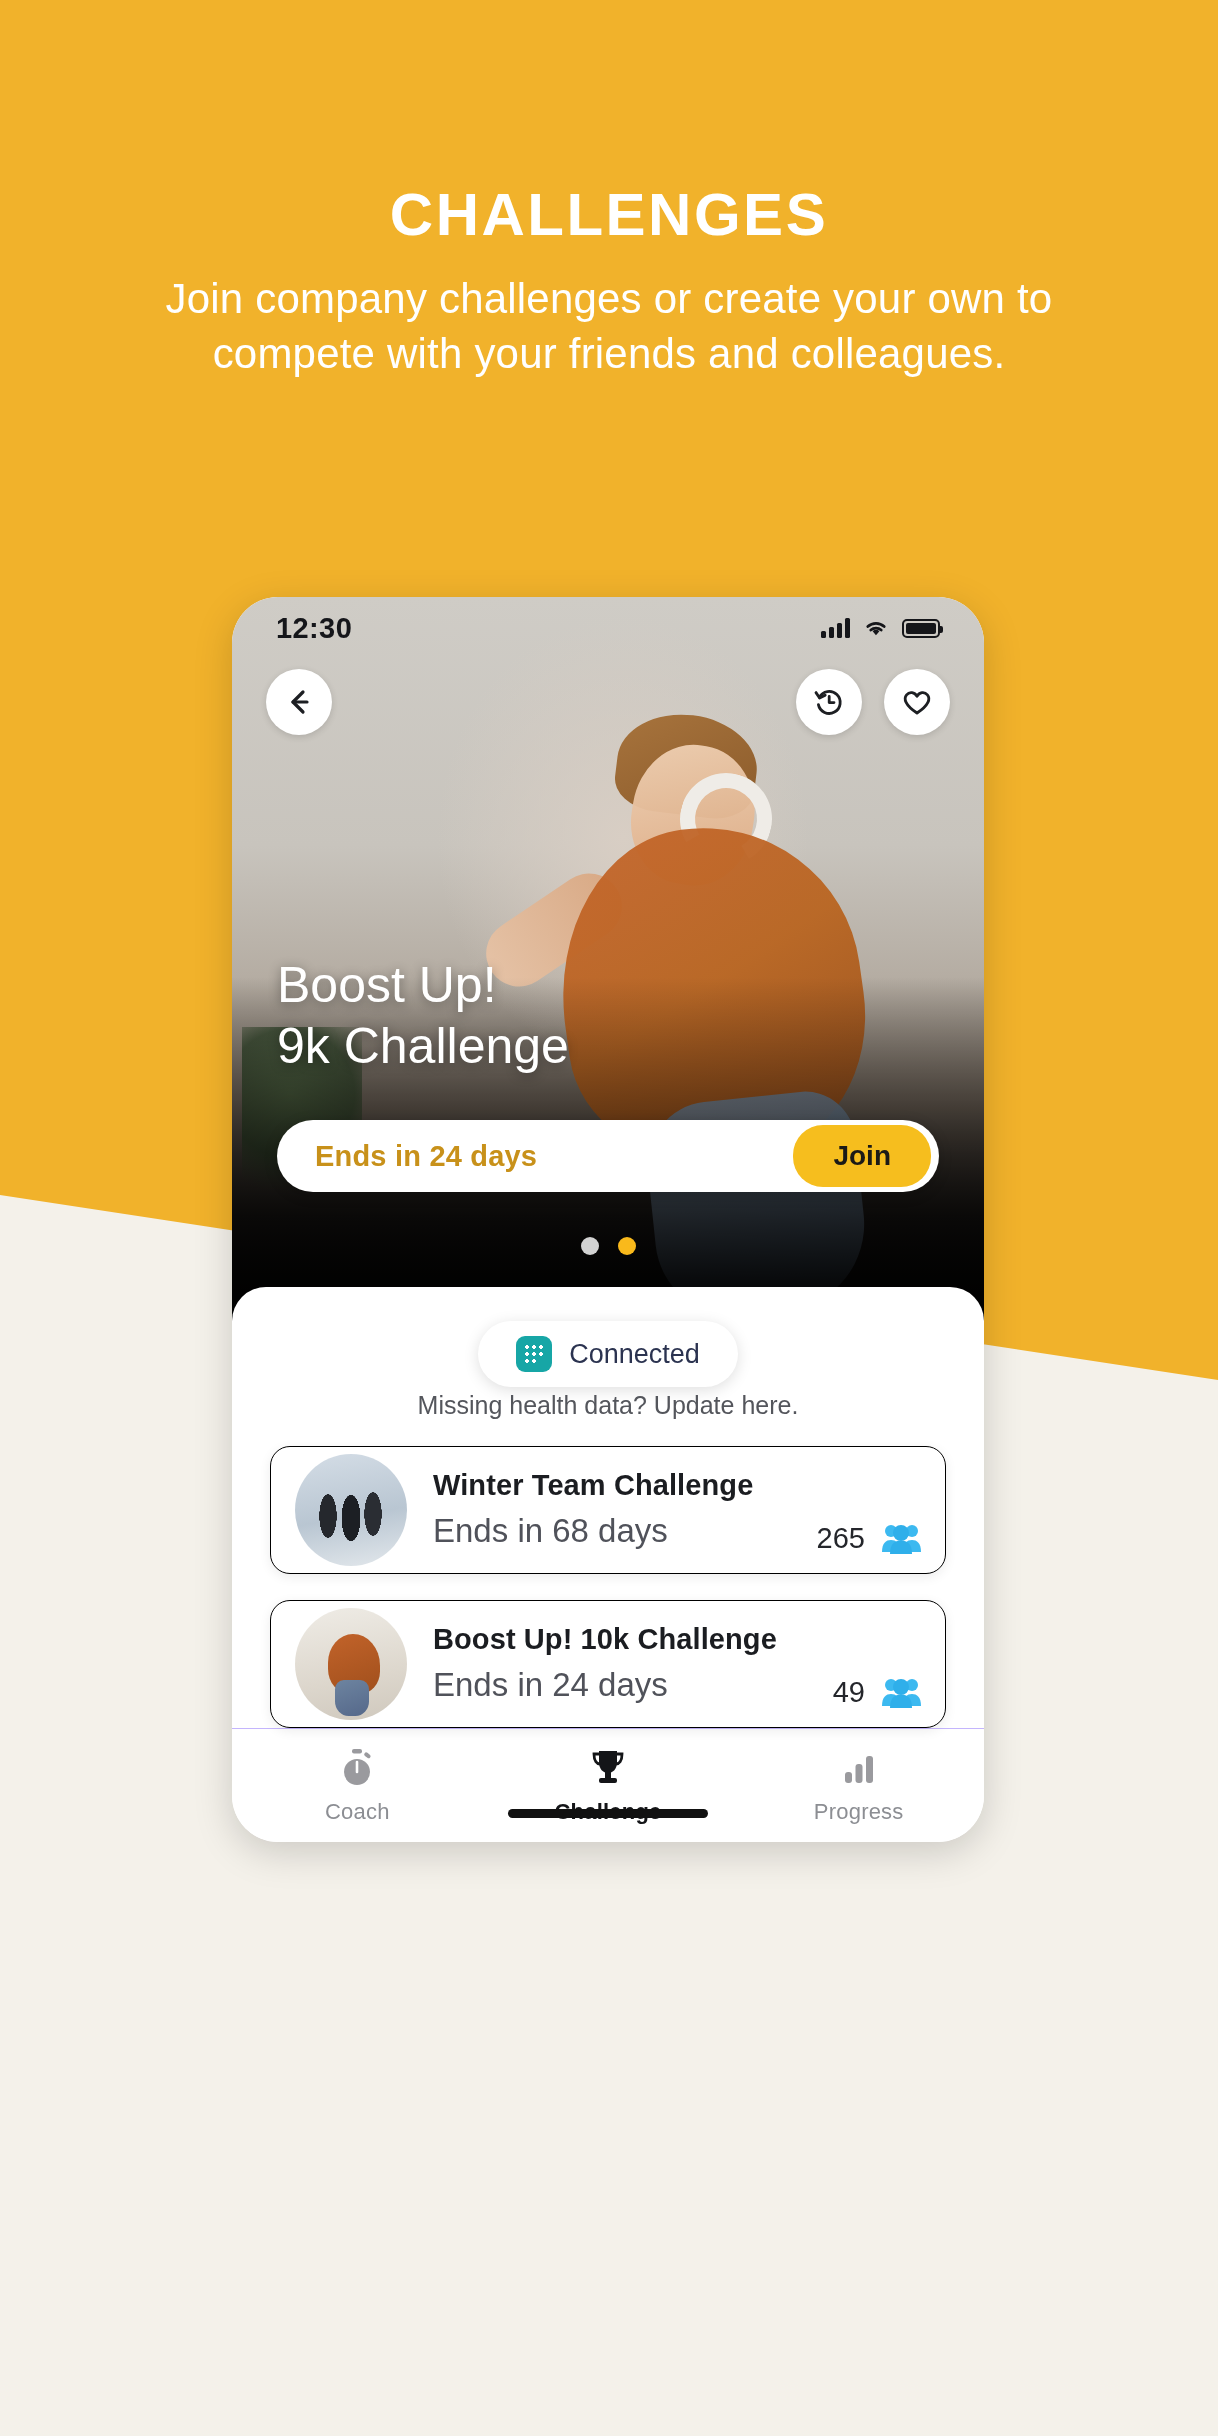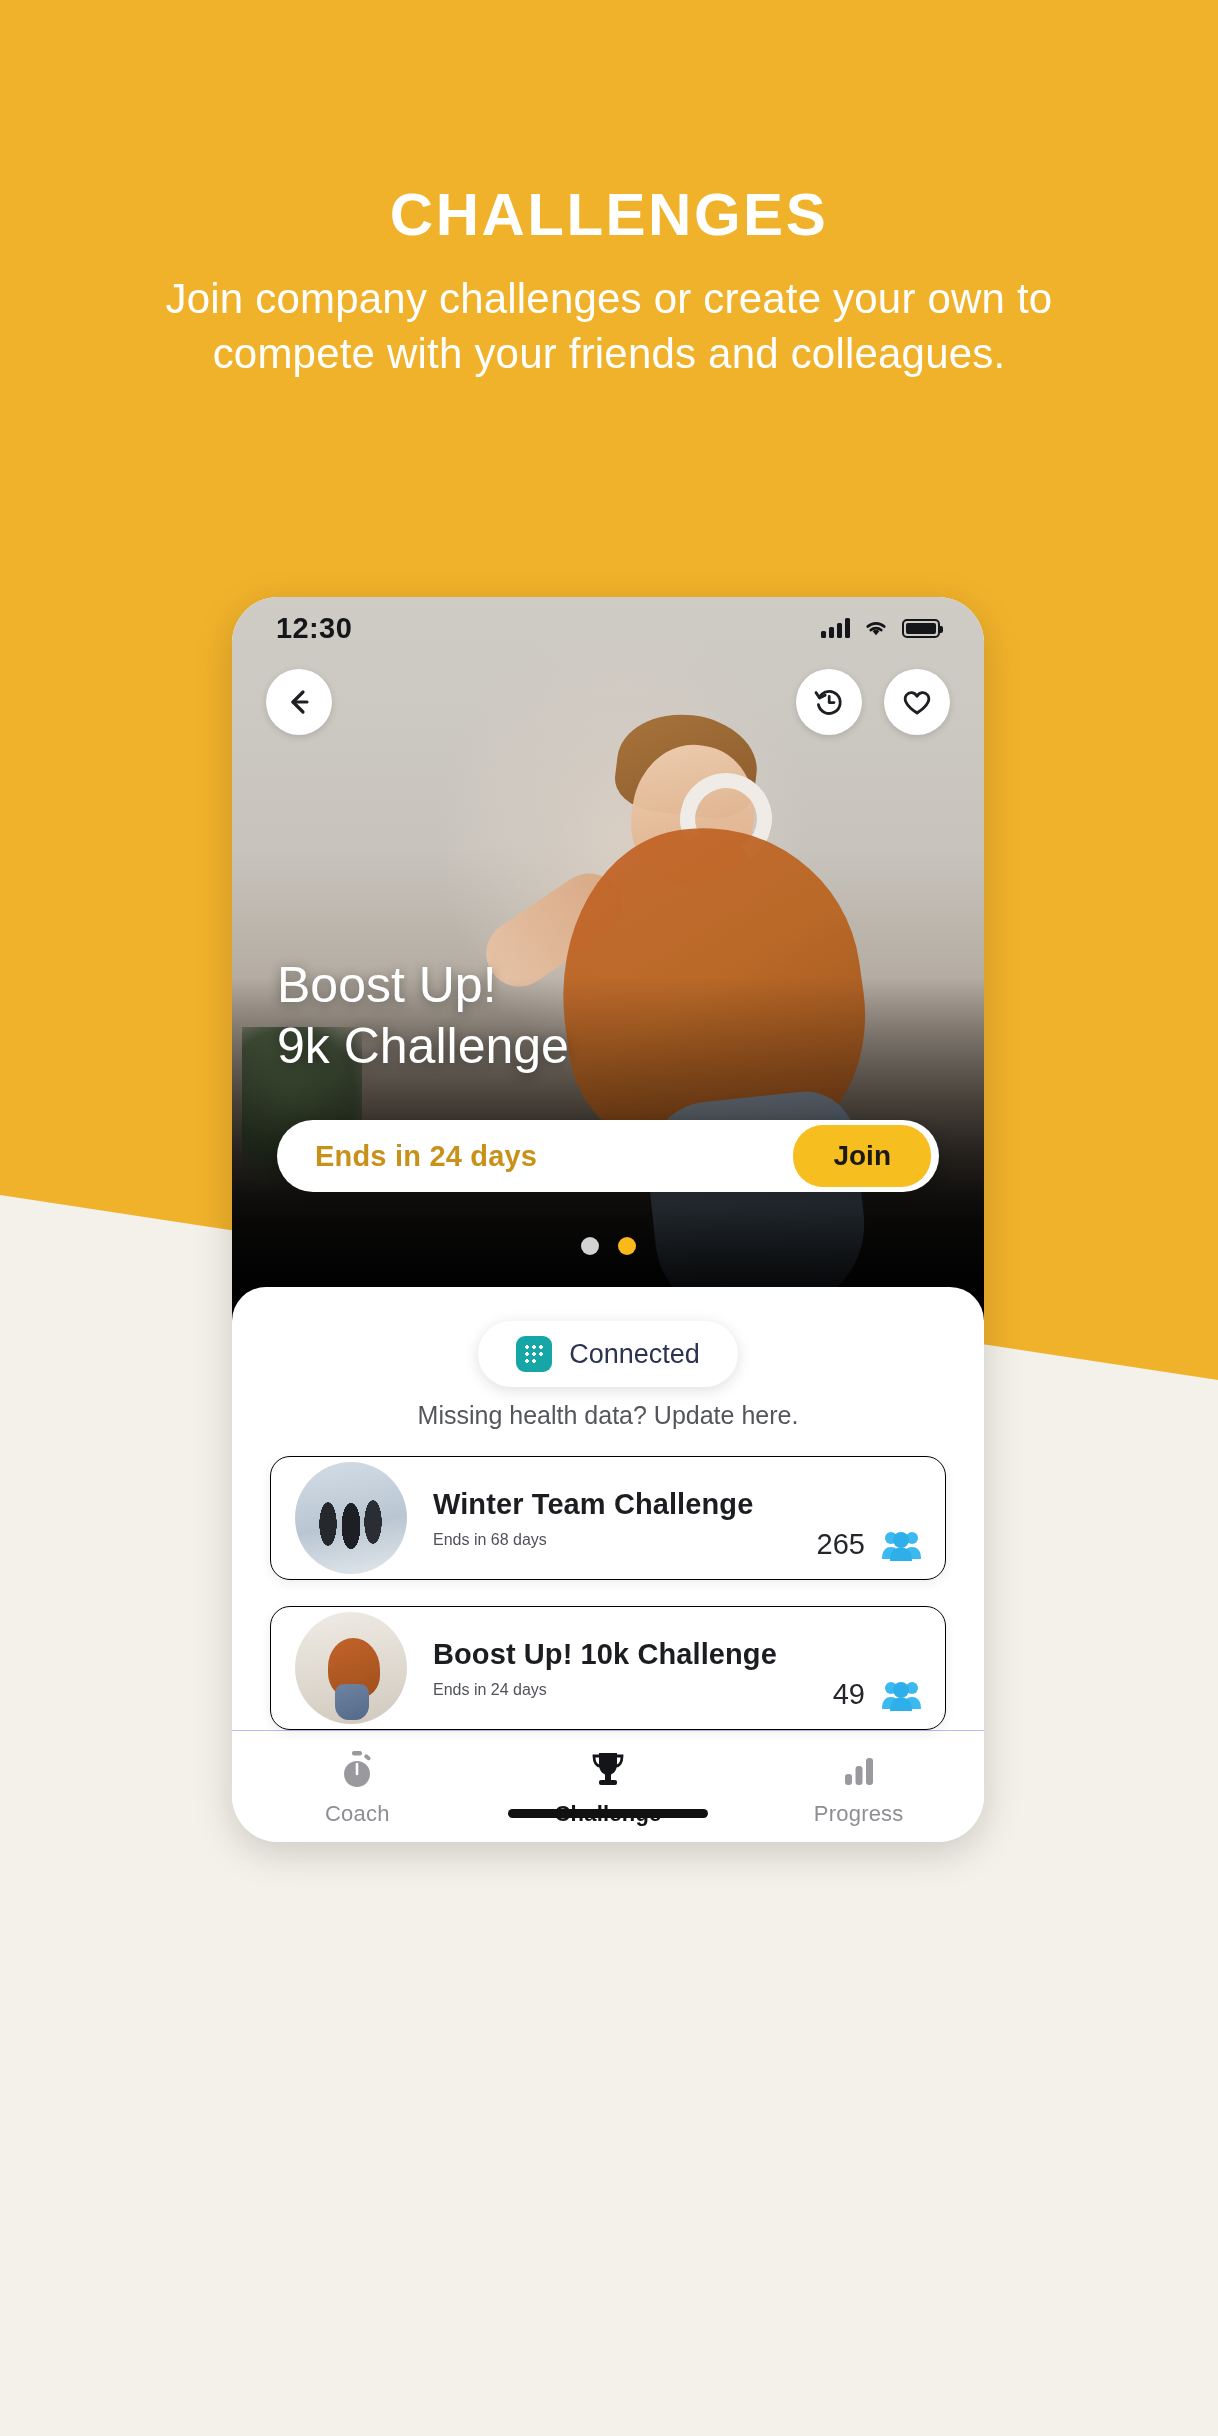--- a/index.html
+++ b/index.html
@@ -185,21 +185,21 @@
       radial-gradient(circle 2px at 11px 4px,#fff 99%,transparent 100%),
       radial-gradient(circle 2px at 4px 11px,#fff 99%,transparent 100%),
       radial-gradient(circle 2px at 11px 11px,#fff 99%,transparent 100%),
       radial-gradient(circle 2px at 18px 11px,#fff 99%,transparent 100%),
       radial-gradient(circle 2px at 11px 18px,#fff 99%,transparent 100%),
       radial-gradient(circle 2px at 18px 4px,#fff 99%,transparent 100%),
       radial-gradient(circle 2px at 4px 18px,#fff 99%,transparent 100%);
   }
   #connected-label { font-size:27px; color:#2b3350; }
   #missing-data {
-    text-align:center; margin-top:14px;
+    text-align:center; margin-top:4px;
     font-size:25px; color:#54565c;
   }
 
   .challenge-card {
     margin:26px 38px 0 38px; height:172px;
     background:#ffffff; border:1px solid #000000; border-radius:20px;
     box-shadow:0 3px 12px rgba(0,0,0,.075);
     display:flex; align-items:center; padding:0 24px; position:relative;
     cursor:pointer;
   }
@@ -221,21 +221,21 @@
     background:linear-gradient(160deg,#c2632a 0%,#a04f1c 100%);
     border-radius:48% 52% 38% 42%;
   }
   .card-avatar.a2::after{
     content:""; position:absolute; left:40px; top:72px; width:34px; height:36px;
     background:linear-gradient(160deg,#6d84a0 0%,#55688a 100%);
     border-radius:26% 26% 40% 40%;
   }
   .card-body { margin-left:26px; flex:1; }
   .card-title { font-size:29px; font-weight:bold; color:#1b1d21; letter-spacing:.1px; }
-  .card-sub { font-size:16px; color:#50525a; margin-top:10px; }
+  .card-sub { font-size:33px; color:#50525a; margin-top:10px; }
   .card-count {
     position:absolute; right:24px; bottom:18px;
     display:flex; align-items:center; gap:16px;
   }
   .count-num { font-size:29px; color:#24262b; }
   .people-icon { width:40px; height:32px; position:relative; }
 
   
   #tabbar {
     margin-top:auto; height:148px; border-top:1px solid #c4b5fd;

